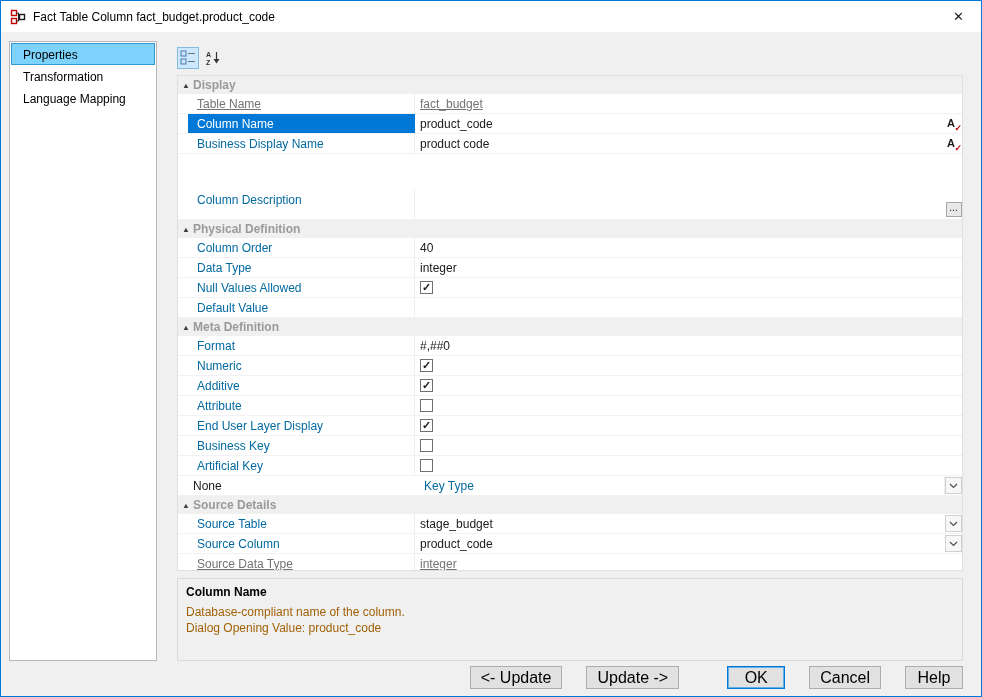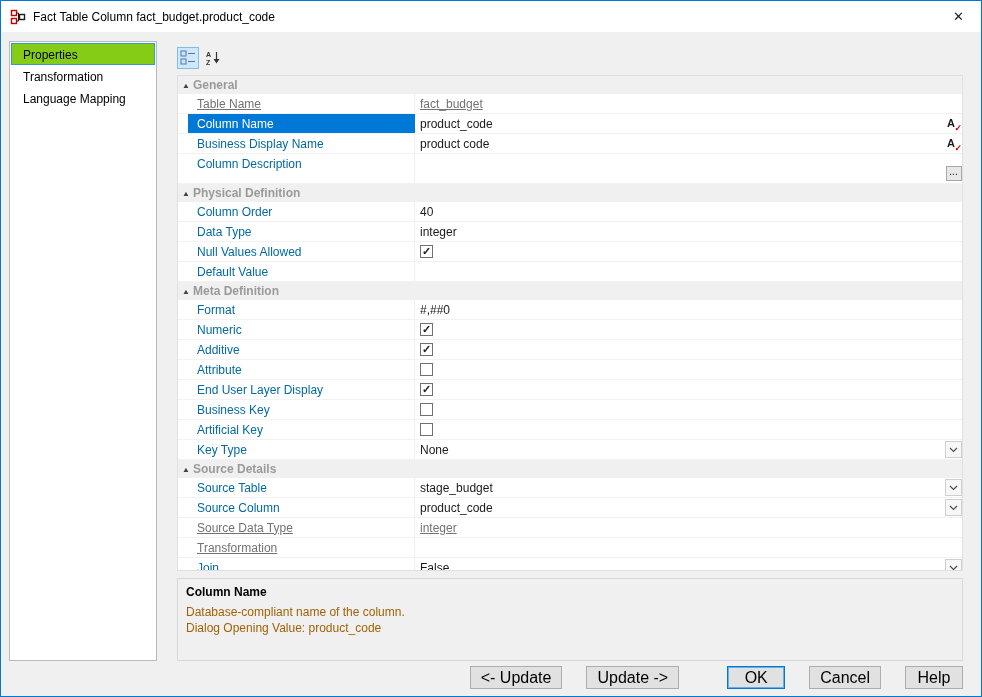--- a/index.html
+++ b/index.html
@@ -8,34 +8,34 @@
 
   
   .titlebar{position:absolute;left:0;top:0;right:0;height:31px;background:#ffffff;display:flex;align-items:center;}
   .app-icon{width:16px;height:16px;margin-left:9px;display:inline-flex;}
   .title-text{margin-left:7px;font-size:12px;color:#000000;}
   .close-btn{position:absolute;right:0;top:0;width:45px;height:31px;border:none;background:transparent;font-size:13px;color:#1a1a1a;cursor:pointer;font-family:"Liberation Sans",sans-serif;}
 
   
   .sidebar{position:absolute;left:8px;top:40px;width:148px;height:620px;background:#ffffff;border:1px solid #b9b9b9;box-sizing:border-box;padding:1px;}
   .side-item{height:22px;line-height:22px;padding-left:11px;color:#000;border:1px solid transparent;box-sizing:border-box;cursor:default;}
-  .side-item.selected{background:#84cc16;border-color:#3399d6;}
+  .side-item.selected{background:#7dd3fc;border-color:#3399d6;}
 
   
   .toolbar{position:absolute;left:176px;top:45px;height:24px;display:flex;align-items:center;gap:3px;}
   .tb-btn{width:22px;height:22px;border:1px solid transparent;background:transparent;display:inline-flex;align-items:center;justify-content:center;padding:0;cursor:pointer;}
   .tb-btn.active{background:#cde8ff;border-color:#84bcdf;}
 
   
   .grid{position:absolute;left:176px;top:74px;width:786px;height:496px;background:#fff;border:1px solid #e0e0e0;box-sizing:border-box;overflow:hidden;}
   .cat-row{display:flex;align-items:center;background:#f0f0f0;height:18px;padding-left:4px;}
   .tri{font-size:8px;color:#404040;width:11px;display:inline-block;transform:scaleY(0.9);}
   .cat-label{font-weight:bold;color:#9a9a9a;}
   .prop-row{display:grid;grid-template-columns:10px 227px 1fr 17px;min-height:19px;border-bottom:1px solid #f2f2f2;background:#fff;}
-  .prop-row.tall{min-height:29px;}
+  .prop-row.tall{min-height:29px;margin-top:36px;}
   .gutter{background:#fff;}
   .cell{display:flex;align-items:center;box-sizing:border-box;}
   .lcell{padding-left:9px;border-right:1px solid #efefef;color:#0369a1;}
   .prop-row.tall .lcell{align-items:flex-start;padding-top:3px;}
   .lcell.sel{background:#0078d7;color:#fff;border-right-color:#0078d7;}
   .vcell{padding-left:5px;color:#1a1a1a;}
   .dis .lcell,.dis .vtext{color:#737373;text-decoration:underline;}
   .tcell{justify-content:center;position:relative;}
   .prop-row.tall .tcell{align-items:flex-end;padding-bottom:2px;}
 
@@ -98,21 +98,21 @@
         <text x="1" y="15" font-size="7" font-weight="bold" fill="#333" font-family="Liberation Sans, sans-serif">Z</text>
         <line x1="11.5" y1="2" x2="11.5" y2="11" stroke="#333" stroke-width="1.2"></line>
         <path d="M8.5 9 L11.5 13.5 L14.5 9 Z" fill="#333"></path>
       </svg>
     </button>
   </div>
 
   <div class="grid" id="grid">
       <div class="cat-row">
         <span class="tri">▲</span>
-        <span class="cat-label">General</span>
+        <span class="cat-label">Display</span>
       </div>
       <div class="prop-row dis">
         <div class="gutter"></div>
         <div class="cell lcell">Table Name</div>
         <div class="cell vcell">
           <span class="vtext">fact_budget</span>
         </div>
         <div class="cell tcell"></div>
       </div>
       <div class="prop-row">
@@ -250,24 +250,24 @@
       <div class="prop-row">
         <div class="gutter"></div>
         <div class="cell lcell">Artificial Key</div>
         <div class="cell vcell">
           <span class="checkbox"></span>
         </div>
         <div class="cell tcell"></div>
       </div>
       <div class="prop-row">
         <div class="gutter"></div>
+        <div class="cell vcell">
+          <span class="vtext">None</span>
+        </div>
         <div class="cell lcell">Key Type</div>
-        <div class="cell vcell">
-          <span class="vtext">None</span>
-        </div>
         <div class="cell tcell">
           <button class="drop-btn">
             <svg width="9" height="6" viewBox="0 0 9 6">
               <path d="M1 1 L4.5 4.5 L8 1" stroke="#505050" stroke-width="1.2" fill="none"></path>
             </svg>
           </button>
         </div>
       </div>
       <div class="cat-row">
         <span class="tri">▲</span>

